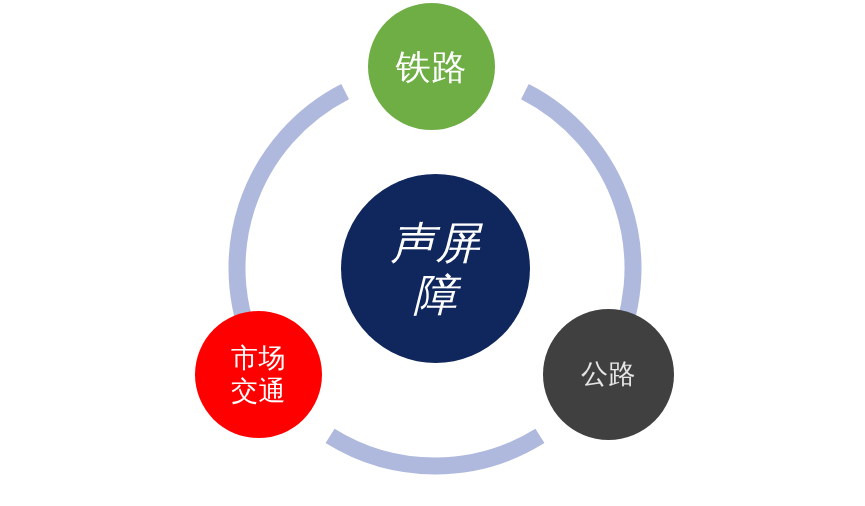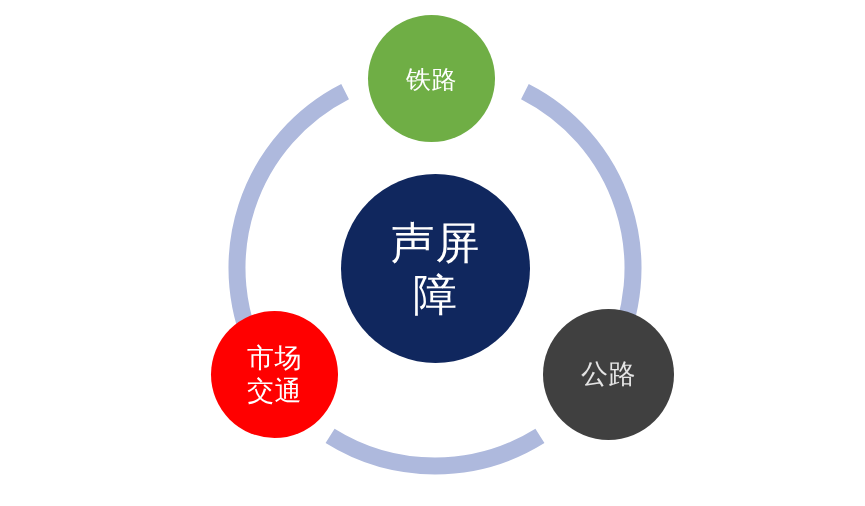--- a/index.html
+++ b/index.html
@@ -44,33 +44,33 @@
   }
   
   #node-center {
     left: 341px;
     top: 174px;
     width: 189px;
     height: 189px;
     z-index: 3;
     font-size: 44px;
   }
-  #node-center .node-label { line-height: 1.18; }
+  #node-center .node-label { line-height: 1.18; font-style: italic; }
   
   #node-rail {
     left: 368px;
-    top: 15px;
+    top: 3px;
     width: 127px;
     height: 127px;
     z-index: 3;
-    font-size: 25px;
+    font-size: 35px;
   }
   
   #node-market {
-    left: 211px;
+    left: 195px;
     top: 311px;
     width: 127px;
     height: 127px;
     z-index: 3;
     font-size: 27px;
   }
   #node-market .node-label { line-height: 1.2; }
   
   #node-highway {
     left: 543px;

